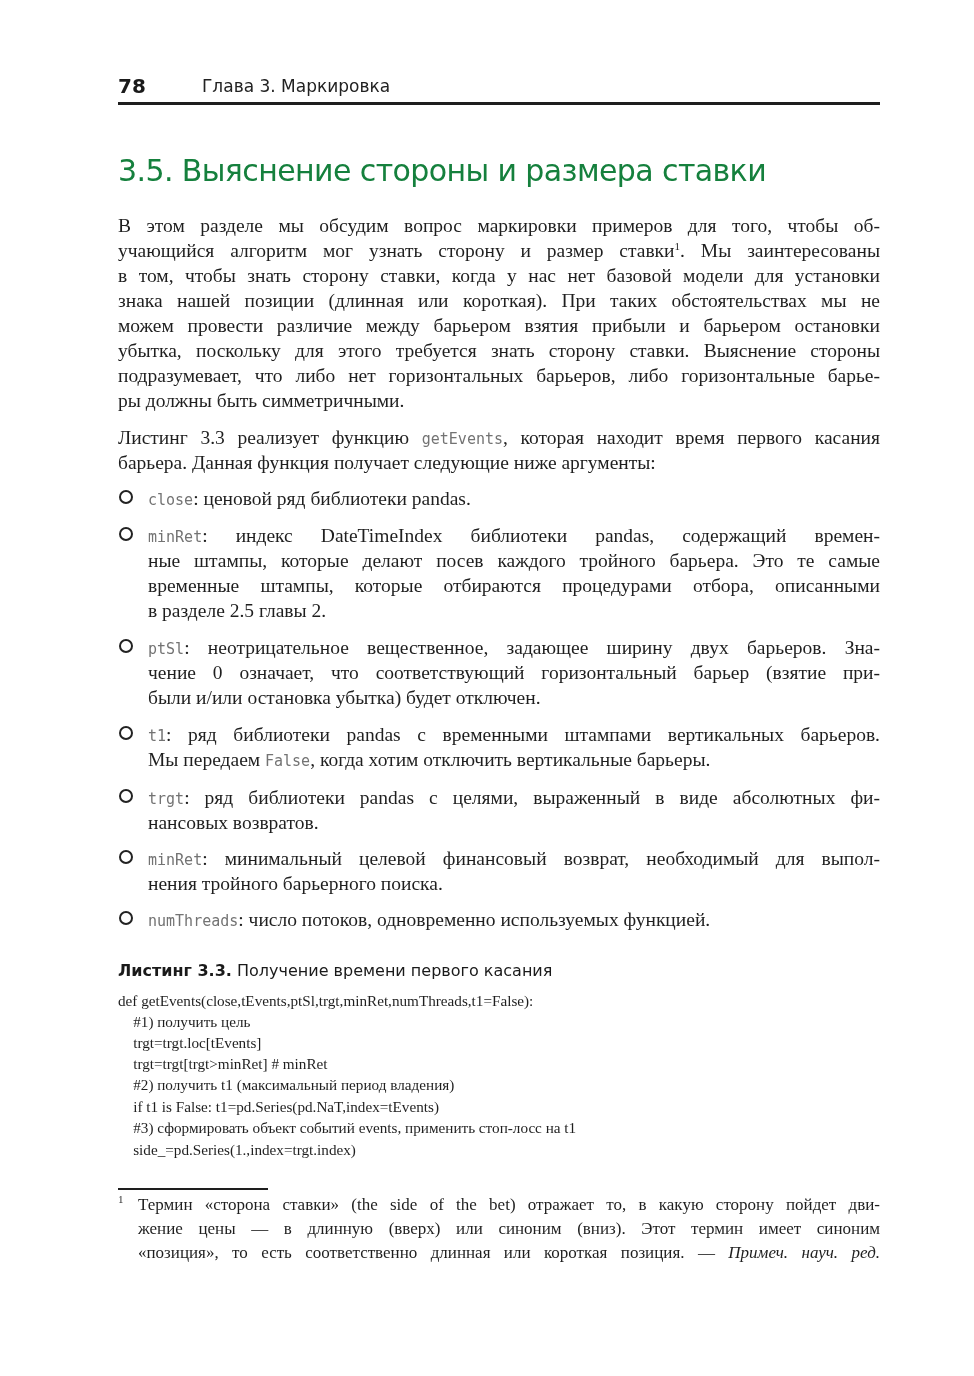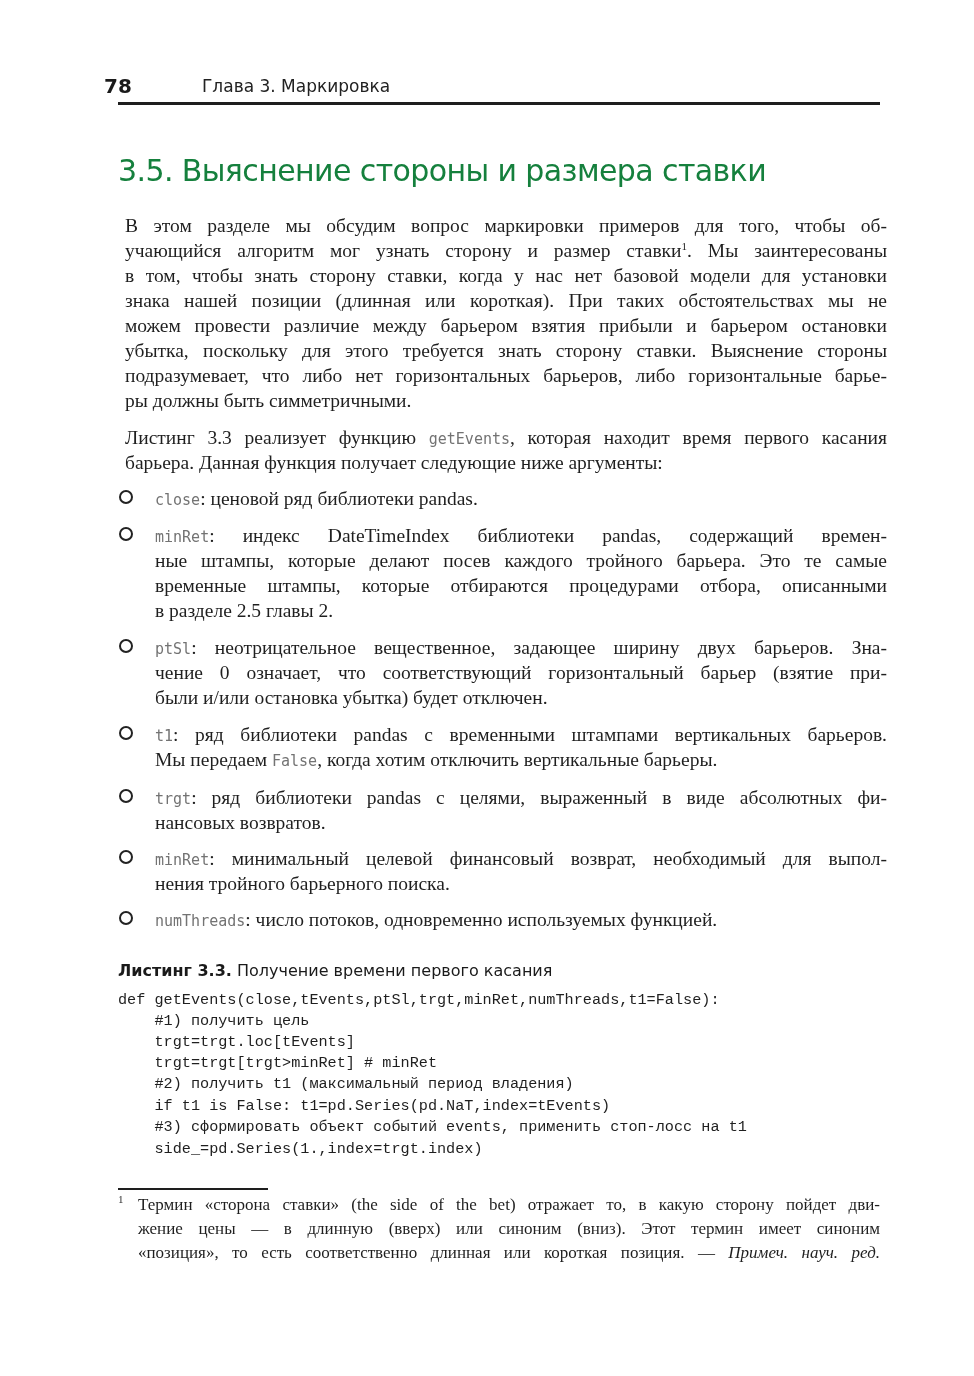--- a/index.html
+++ b/index.html
@@ -1,31 +1,31 @@
 <!DOCTYPE html>
 <html><head>
 <meta charset="utf-8">
 <style>
   html, body { margin:0; padding:0; background:#ffffff; }
   body { width:974px; height:1376px; position:relative; overflow:hidden; color:#1a1a1a; }
   .abs { position:absolute; white-space:nowrap; }
-  .hdr-num { left:104px; top:74px; font-family:"DejaVu Sans", sans-serif; font-weight:bold; font-size:20px; color:#1a1a1a; }
+  .hdr-num { left:118px; top:74px; font-family:"DejaVu Sans", sans-serif; font-weight:bold; font-size:20px; color:#1a1a1a; }
   .hdr-chap { left:202px; top:76px; font-family:"DejaVu Sans", sans-serif; font-size:17px; color:#222; }
   .hdr-rule { left:118px; top:102px; width:762px; height:3px; background:#1e1e1e; }
   .title { left:118px; top:153px; font-family:"DejaVu Sans", sans-serif; font-weight:normal; font-size:30px; letter-spacing:-0.6px; color:#15803d; }
-  .line { position:absolute; left:118px; width:762px; font-family:"Liberation Serif", serif; font-size:19.5px; line-height:25px; height:25px; color:#1f1f1f; white-space:nowrap;margin-left:7px; }
+  .line { position:absolute; left:118px; width:762px; font-family:"Liberation Serif", serif; font-size:19.5px; line-height:25px; height:25px; color:#1f1f1f; white-space:nowrap; }
   .just { text-align:justify; text-align-last:justify; }
   .ind { left:148px; width:732px; }
   .mono { font-family:"DejaVu Sans Mono", monospace; font-size:15px; color:#737373; }
   .bullet { position:absolute; left:118px; width:16px; height:16px; font-family:"DejaVu Sans", sans-serif; font-size:15px; line-height:16px; color:#222; font-weight:bold; }
   .bullet::before { content:""; position:absolute; left:1px; top:1px; width:10px; height:10px; border:2px solid #222; border-radius:50%; }
   sup { font-size:11px; line-height:0; }
   .cap { left:118px; top:961px; font-family:"DejaVu Sans", sans-serif; font-size:16px; color:#1a1a1a; }
   .cap b { font-weight:bold; }
-  .code { position:absolute; left:118px; font-family:Liberation Mono, monospace; font-size:15.2px; line-height:21px; height:21px; color:#1f1f1f; white-space:pre; }
+  .code { position:absolute; left:118px; font-family:Liberation Serif, serif; font-size:15.2px; line-height:21px; height:21px; color:#1f1f1f; white-space:pre; }
   .fn-rule { left:118px; top:1188px; width:150px; height:2px; background:#1e1e1e; }
   .fn { position:absolute; left:138px; width:742px; font-family:"Liberation Serif", serif; font-size:17px; line-height:24px; height:24px; color:#1f1f1f; white-space:nowrap; }
   .fn-mark { position:absolute; left:118px; top:1193px; font-family:"Liberation Serif", serif; font-size:11px; color:#333; }
   i { font-style:italic; }
 </style>
 </head>
 <body>
 
 <div class="abs hdr-num">78</div>
 <div class="abs hdr-chap">Глава 3. Маркировка</div>

